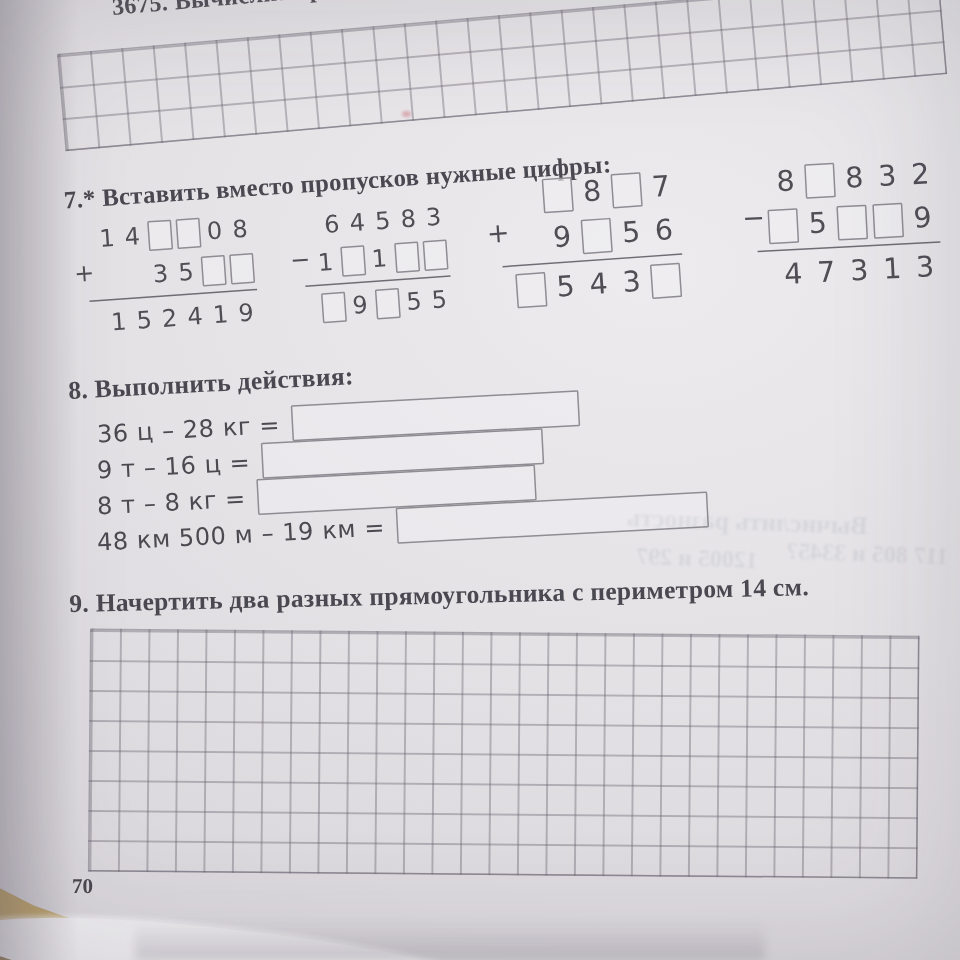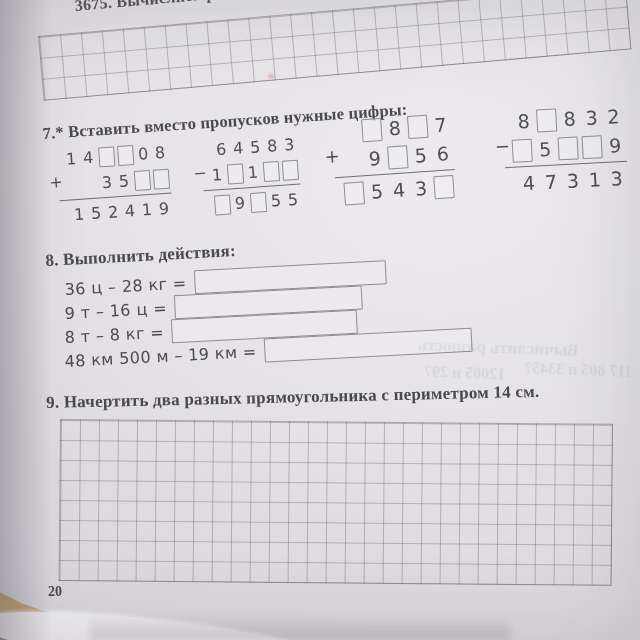--- a/index.html
+++ b/index.html
@@ -218,16 +218,16 @@
     <span class="ans-box"></span>
   </div>
 
   <div class="ghost g0">Вычислить разность</div>
   <div class="ghost g1">12005 и 297</div>
   <div class="ghost g2">117 805 и 3345?</div>
 
   <div class="sec-title t9">9. Начертить два разных прямоугольника с периметром 14 см.</div>
   <div class="gridpaper grid-bottom"></div>
 
-  <div class="pageno">20</div>
+  <div class="pageno">70</div>
 
   <div class="vignette"></div>
 </div>
 
 </body></html>

